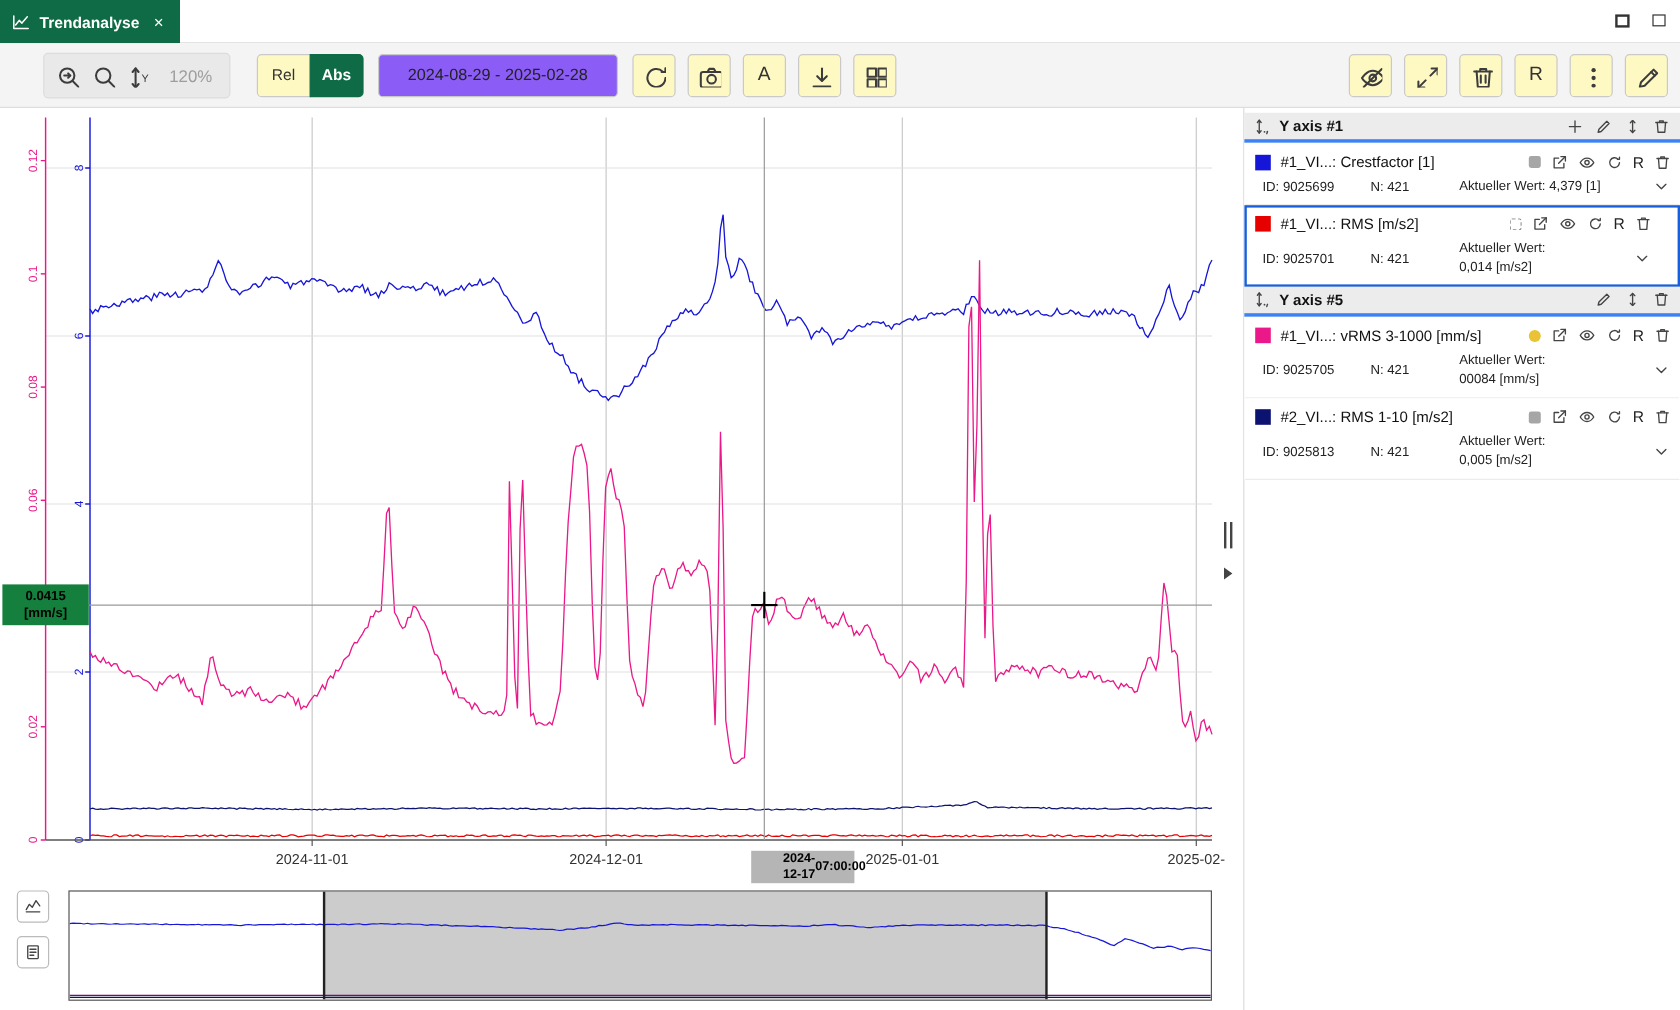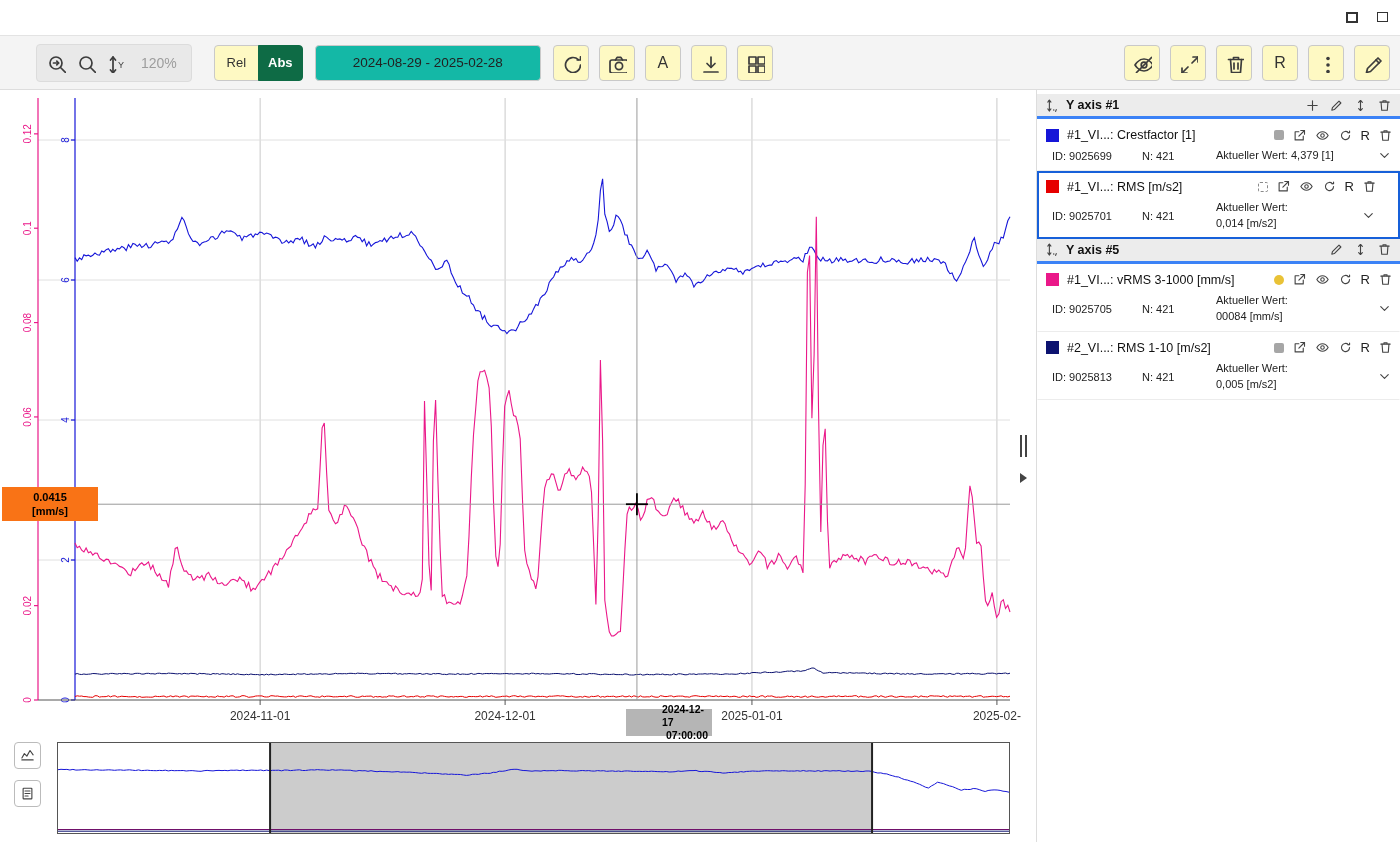--- a/index.html
+++ b/index.html
@@ -21,38 +21,38 @@
   .btn { height:36px; min-width:36px; background:#fef9c3; border:1px solid #c9c9c9; border-radius:4px; display:flex; align-items:center; justify-content:center; cursor:pointer; color:#333; }
   .btn + .btn { margin-left:10px; }
   .tool-group { height:38px; background:#e9e9e9; border:1px solid #dcdcdc; border-radius:4px; display:flex; align-items:center; padding:0 4px; }
   .tool-group .ibtn { width:30px; height:30px; display:flex; align-items:center; justify-content:center; cursor:pointer; border-radius:3px; }
   .zoom-level { color:#9d9d9d; font-size:14px; padding:0 10px; }
   .seg { display:flex; margin-left:22px; }
   .seg .btn { border-radius:0; width:45px; font-size:13px; }
   .seg .btn:first-child { border-radius:4px 0 0 4px; }
   .seg .btn:last-child { border-radius:0 4px 4px 0; margin-left:-1px; }
   .seg .btn.active { background:#0e6b45; border-color:#0e6b45; color:#fff; font-weight:bold; }
-  .date-range { height:36px; width:226px; margin-left:12px; background:#14b8a6; border:1px solid #c9c9c9; border-radius:4px; display:flex; align-items:center; justify-content:center; font-size:13.5px; color:#222; cursor:text; }
+  .date-range { height:36px; width:200px; margin-left:12px; background:#8b5cf6; border:1px solid #c9c9c9; border-radius:4px; display:flex; align-items:center; justify-content:center; font-size:13.5px; color:#222; cursor:text; }
   .date-range + .btn { margin-left:12px; }
   .spacer { flex:1; }
   .txt-icon { font-size:16px; color:#333; }
   .edit-btn { margin-left:98px; margin-right:4px; }
   .i { width:20px; height:20px; fill:none; stroke:#3c3c3c; stroke-width:1.7; stroke-linecap:round; stroke-linejoin:round; }
   .i .f { fill:#3c3c3c; stroke:none; }
   .i text { fill:#3c3c3c; stroke:none; font-family:"Liberation Sans",sans-serif; }
   .i-sm { width:15px; height:15px; fill:none; stroke:#444; stroke-width:1.8; stroke-linecap:round; stroke-linejoin:round; }
   .i-sm .f { fill:#444; stroke:none; }
 
   
   .main { position:absolute; top:90px; left:0; right:0; bottom:0; }
   .chart-zone { position:absolute; left:0; top:0; width:1032px; bottom:0; }
   #main-chart { position:absolute; left:0; top:0; }
 
-  .yvalue-label { position:absolute; left:2px; top:397px; width:96px; height:34px; background:#f97316; color:#000; font-size:11px; font-weight:bold; display:flex; flex-direction:column; align-items:center; justify-content:center; line-height:1.3; z-index:5; }
-  .xdate-label { position:absolute; left:626px; top:619px; width:86px; height:27px; background:#b5b5b5; color:#000; font-size:10.5px; font-weight:bold; display:flex; flex-direction:column; align-items:center; justify-content:center; line-height:1.25; z-index:5;padding-left:36px; }
+  .yvalue-label { position:absolute; left:2px; top:397px; width:72px; height:34px; background:#15803d; color:#000; font-size:11px; font-weight:bold; display:flex; flex-direction:column; align-items:center; justify-content:center; line-height:1.3; z-index:5; }
+  .xdate-label { position:absolute; left:626px; top:619px; width:86px; height:27px; background:#b5b5b5; color:#000; font-size:10.5px; font-weight:bold; display:flex; flex-direction:row; align-items:center; justify-content:center; line-height:1.25; z-index:5;padding-left:36px; }
 
   .splitter { position:absolute; left:1016px; top:345px; width:14px; height:70px; display:flex; flex-direction:column; align-items:center; cursor:col-resize; }
   .splitter .grip { width:7px; height:22px; border-left:2px solid #444; border-right:2px solid #444; }
   .splitter .arrow { margin-top:16px; width:0; height:0; border-top:5px solid transparent; border-bottom:5px solid transparent; border-left:7px solid #444; cursor:pointer; }
 
   
   .navigator { position:absolute; left:0; top:650px; width:1032px; height:94px; }
   .nav-buttons { position:absolute; left:14px; top:2px; display:flex; flex-direction:column; gap:11px; }
   .nav-btn { width:27px; height:27px; background:#fff; border:1px solid #bbb; border-radius:4px; display:flex; align-items:center; justify-content:center; cursor:pointer; }
   .nav-box { position:absolute; left:57px; top:2px; width:953px; height:92px; border:1px solid #555; background:#fff; }
@@ -77,20 +77,28 @@
   .ch-detail .cn { width:74px; }
   .ch-detail .cval { flex:1; line-height:1.45; }
   .chev { width:18px; display:flex; justify-content:center; cursor:pointer; }
 </style>
 </head>
 <body>
 
 <div class="app">
 
   <div class="titlebar">
+    <div class="tab">
+      <svg class="i" style="width:15px;height:15px;stroke:#fff" viewBox="0 0 20 20">
+          <path d="M2 3v14h16"></path>
+          <path d="M4 13l4-5 3 3 6-7"></path>
+        </svg>
+      <span>Trendanalyse</span>
+      <span class="close-x">×</span>
+    </div>
     <div class="win-controls">
       <div class="winbtn">
           <span class="sq"></span>
         </div>
       <div class="winbtn">
           <span class="sq2"></span>
         </div>
     </div>
   </div>
 

